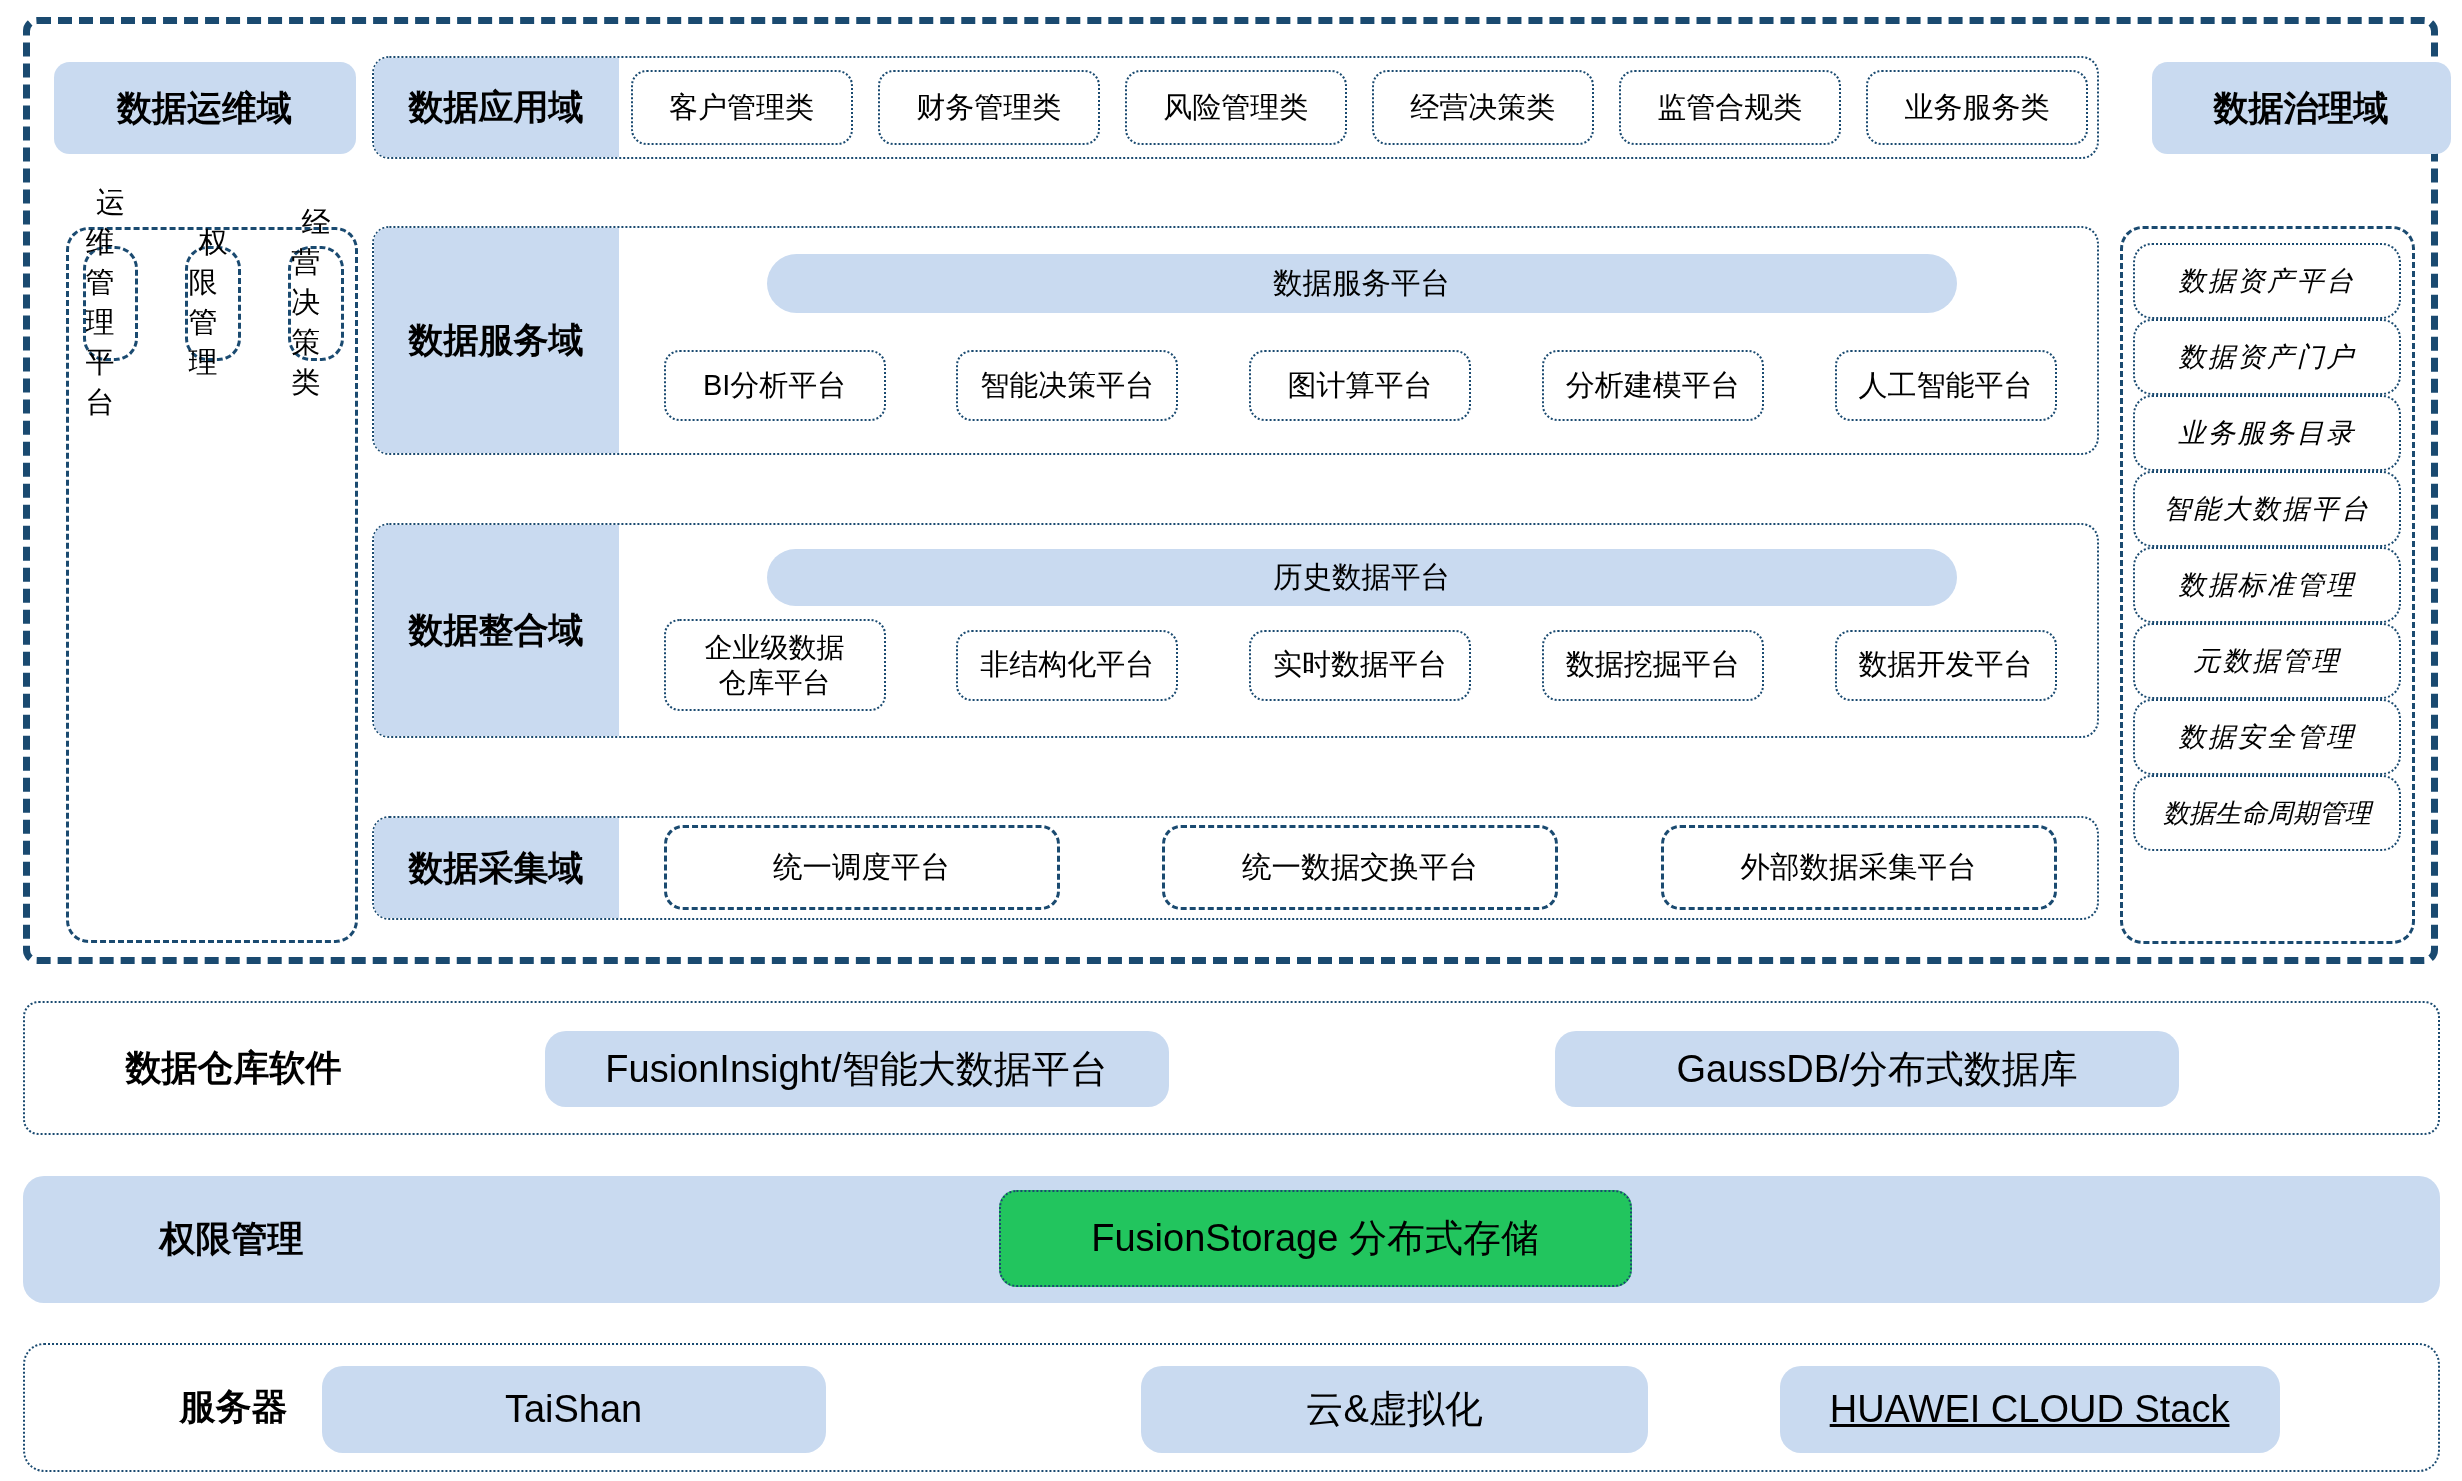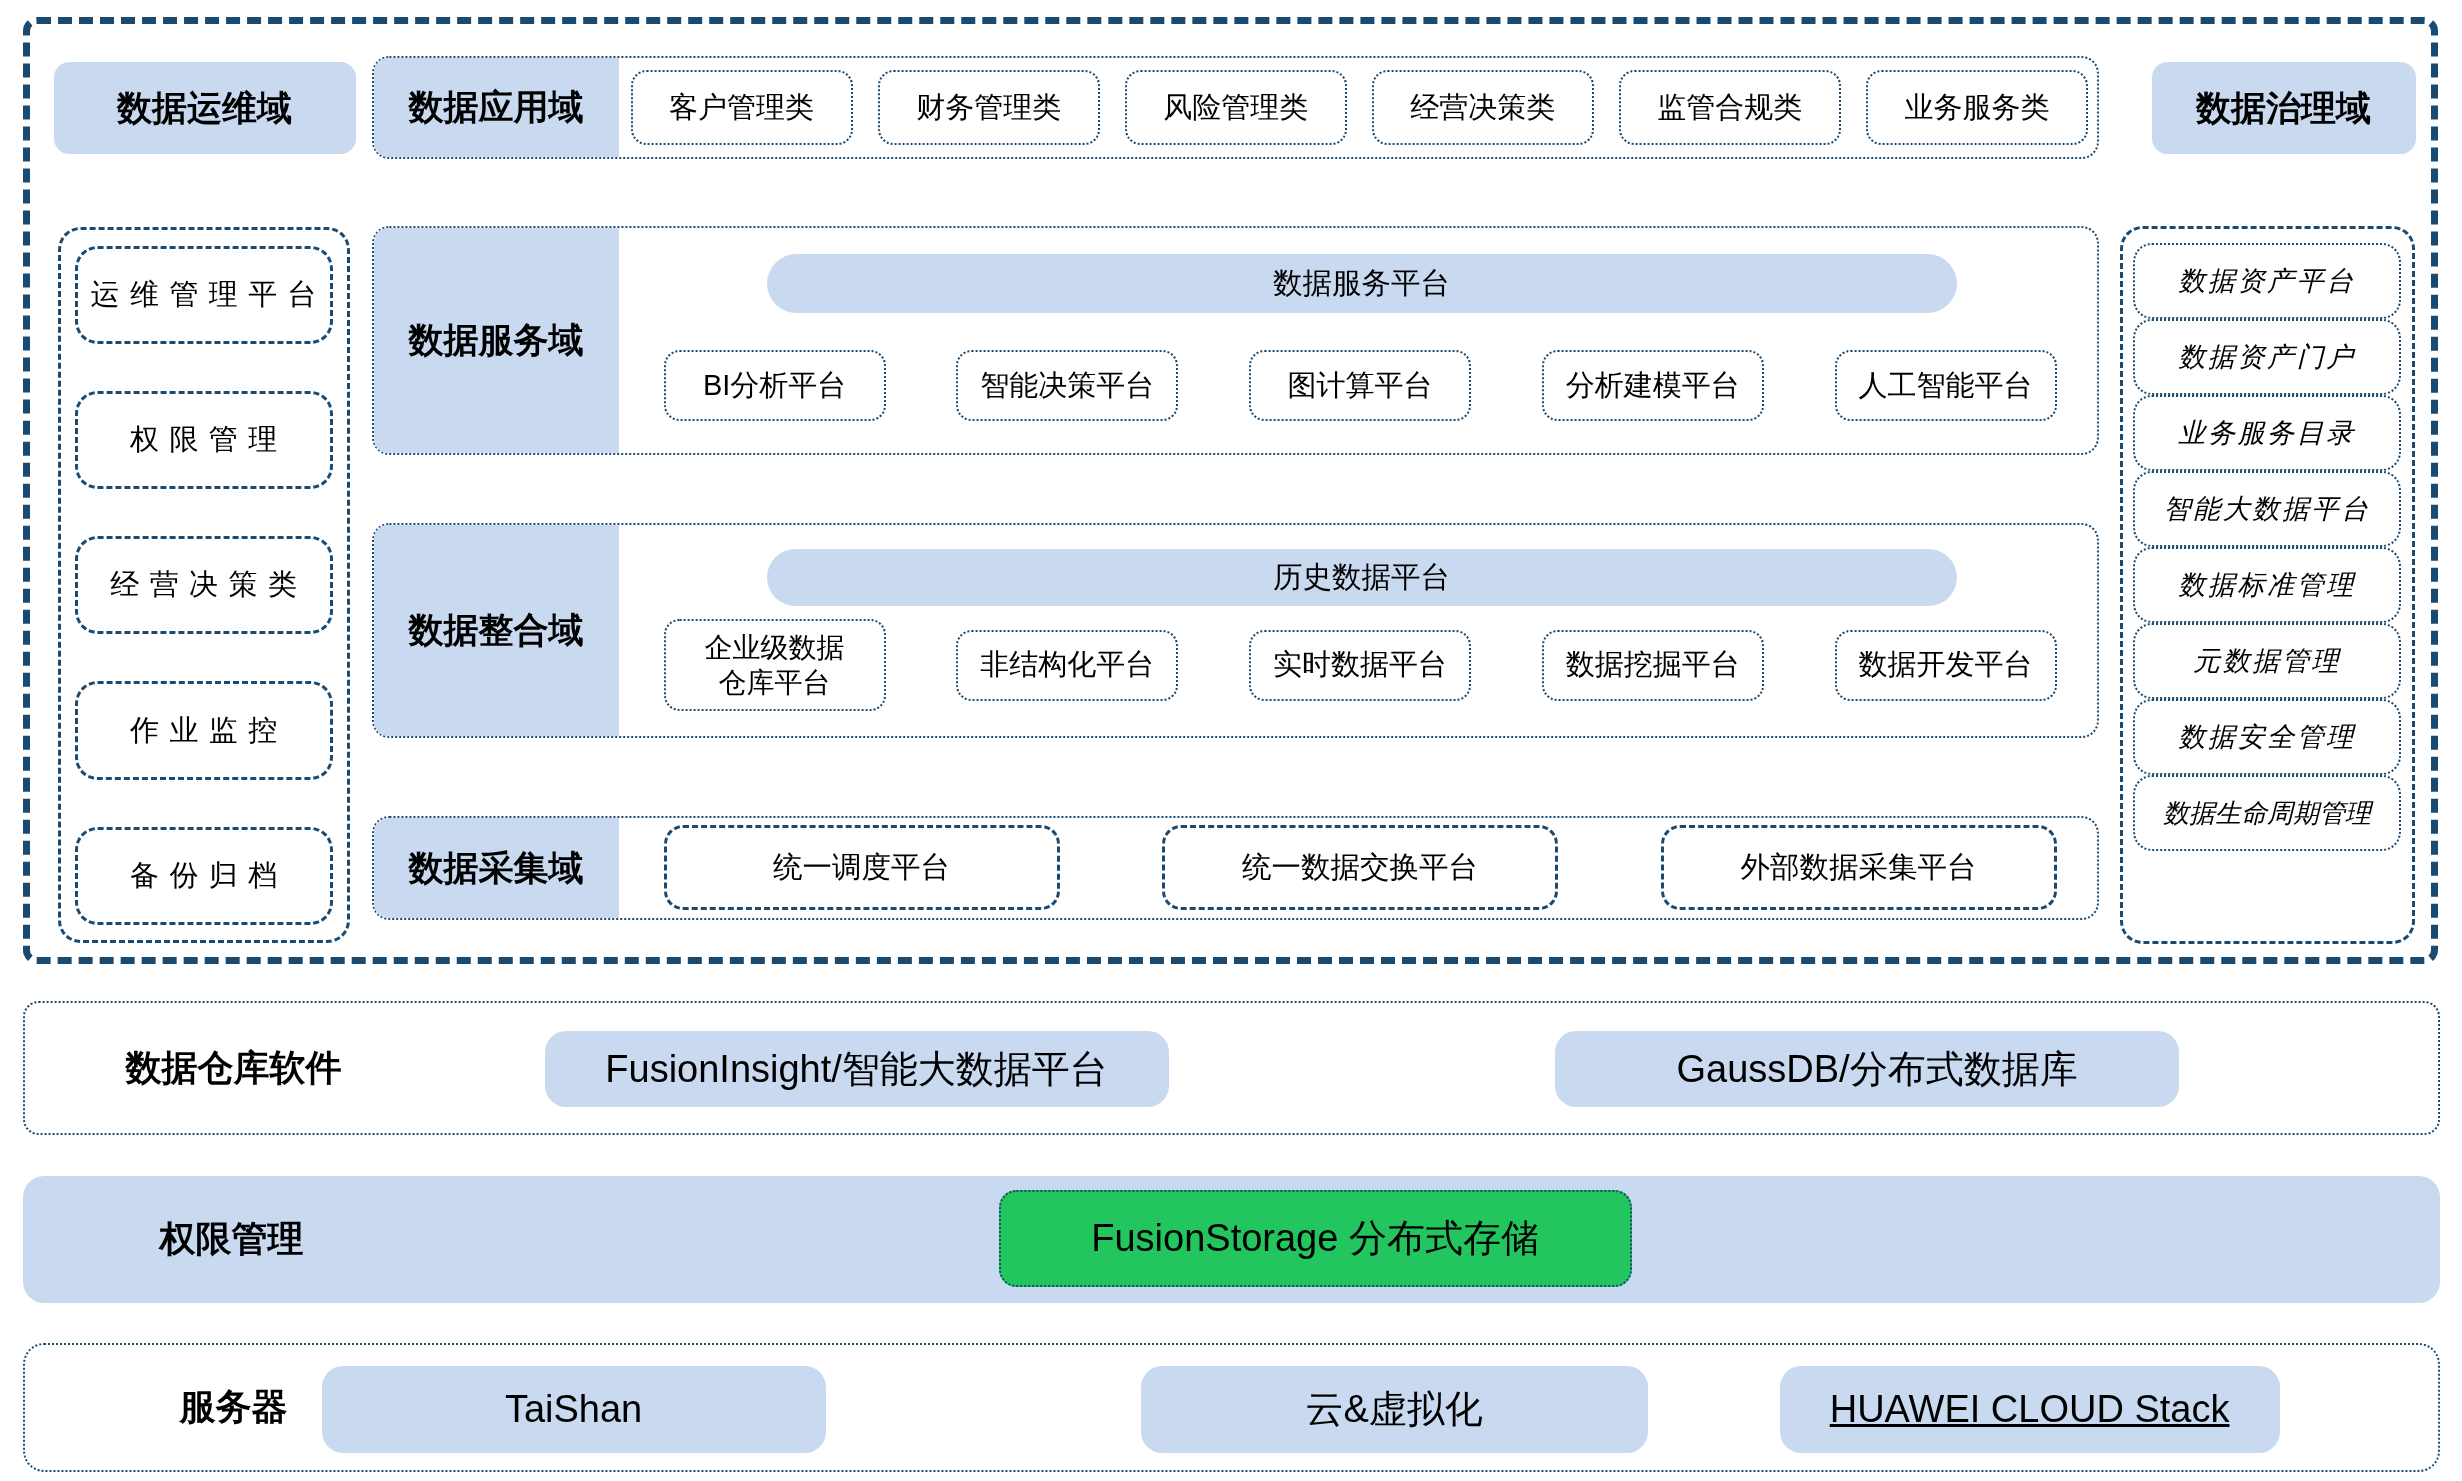--- a/index.html
+++ b/index.html
@@ -54,22 +54,22 @@
   .chip-wrap2{white-space:pre-line;text-align:center;line-height:1.25;font-size:28px;height:92px;}
 
   
   .chip-big{
     background:#fff;border:3.5px dashed var(--navy);border-radius:19px;
     font-size:29.5px;width:396px;height:85px;flex:none;
   }
 
   
   .ops-col{
-    left:28px;top:203px;width:292px;height:716px;
-    display:flex;flex-direction:column;justify-content:space-between;
+    left:36px;top:203px;width:292px;height:716px;
+    display:flex;flex-direction:row;justify-content:space-between;
     padding:15.6px 14px;
     gap:47px;
   }
   .ops-item{
     border:3.5px dashed var(--navy);border-radius:22.6px;background:#fff;
     height:115px;font-size:29px;letter-spacing:10.4px;text-indent:10.4px;
   }
 
   
   .gov-col{
@@ -106,21 +106,21 @@
     <div class="chip-row" style="left:257px;right:8.7px;top:0;bottom:0;">
       <div class="chip center" style="height:75px;">客户管理类</div>
       <div class="chip center" style="height:75px;">财务管理类</div>
       <div class="chip center" style="height:75px;">风险管理类</div>
       <div class="chip center" style="height:75px;">经营决策类</div>
       <div class="chip center" style="height:75px;">监管合规类</div>
       <div class="chip center" style="height:75px;">业务服务类</div>
     </div>
   </div>
 
-  <div class="abs header-box center" style="left:2122px;top:38px;width:264px;height:92px;">数据治理域</div>
+  <div class="abs header-box center" style="left:2122px;top:38px;width:299px;height:92px;">数据治理域</div>
 
   <div class="abs dash-box ops-col">
     <div class="ops-item center">运维管理平台</div>
     <div class="ops-item center">权限管理</div>
     <div class="ops-item center">经营决策类</div>
     <div class="ops-item center">作业监控</div>
     <div class="ops-item center">备份归档</div>
   </div>
 
   <div class="abs dot-box" style="left:342px;top:202px;width:1727px;height:229px;">

